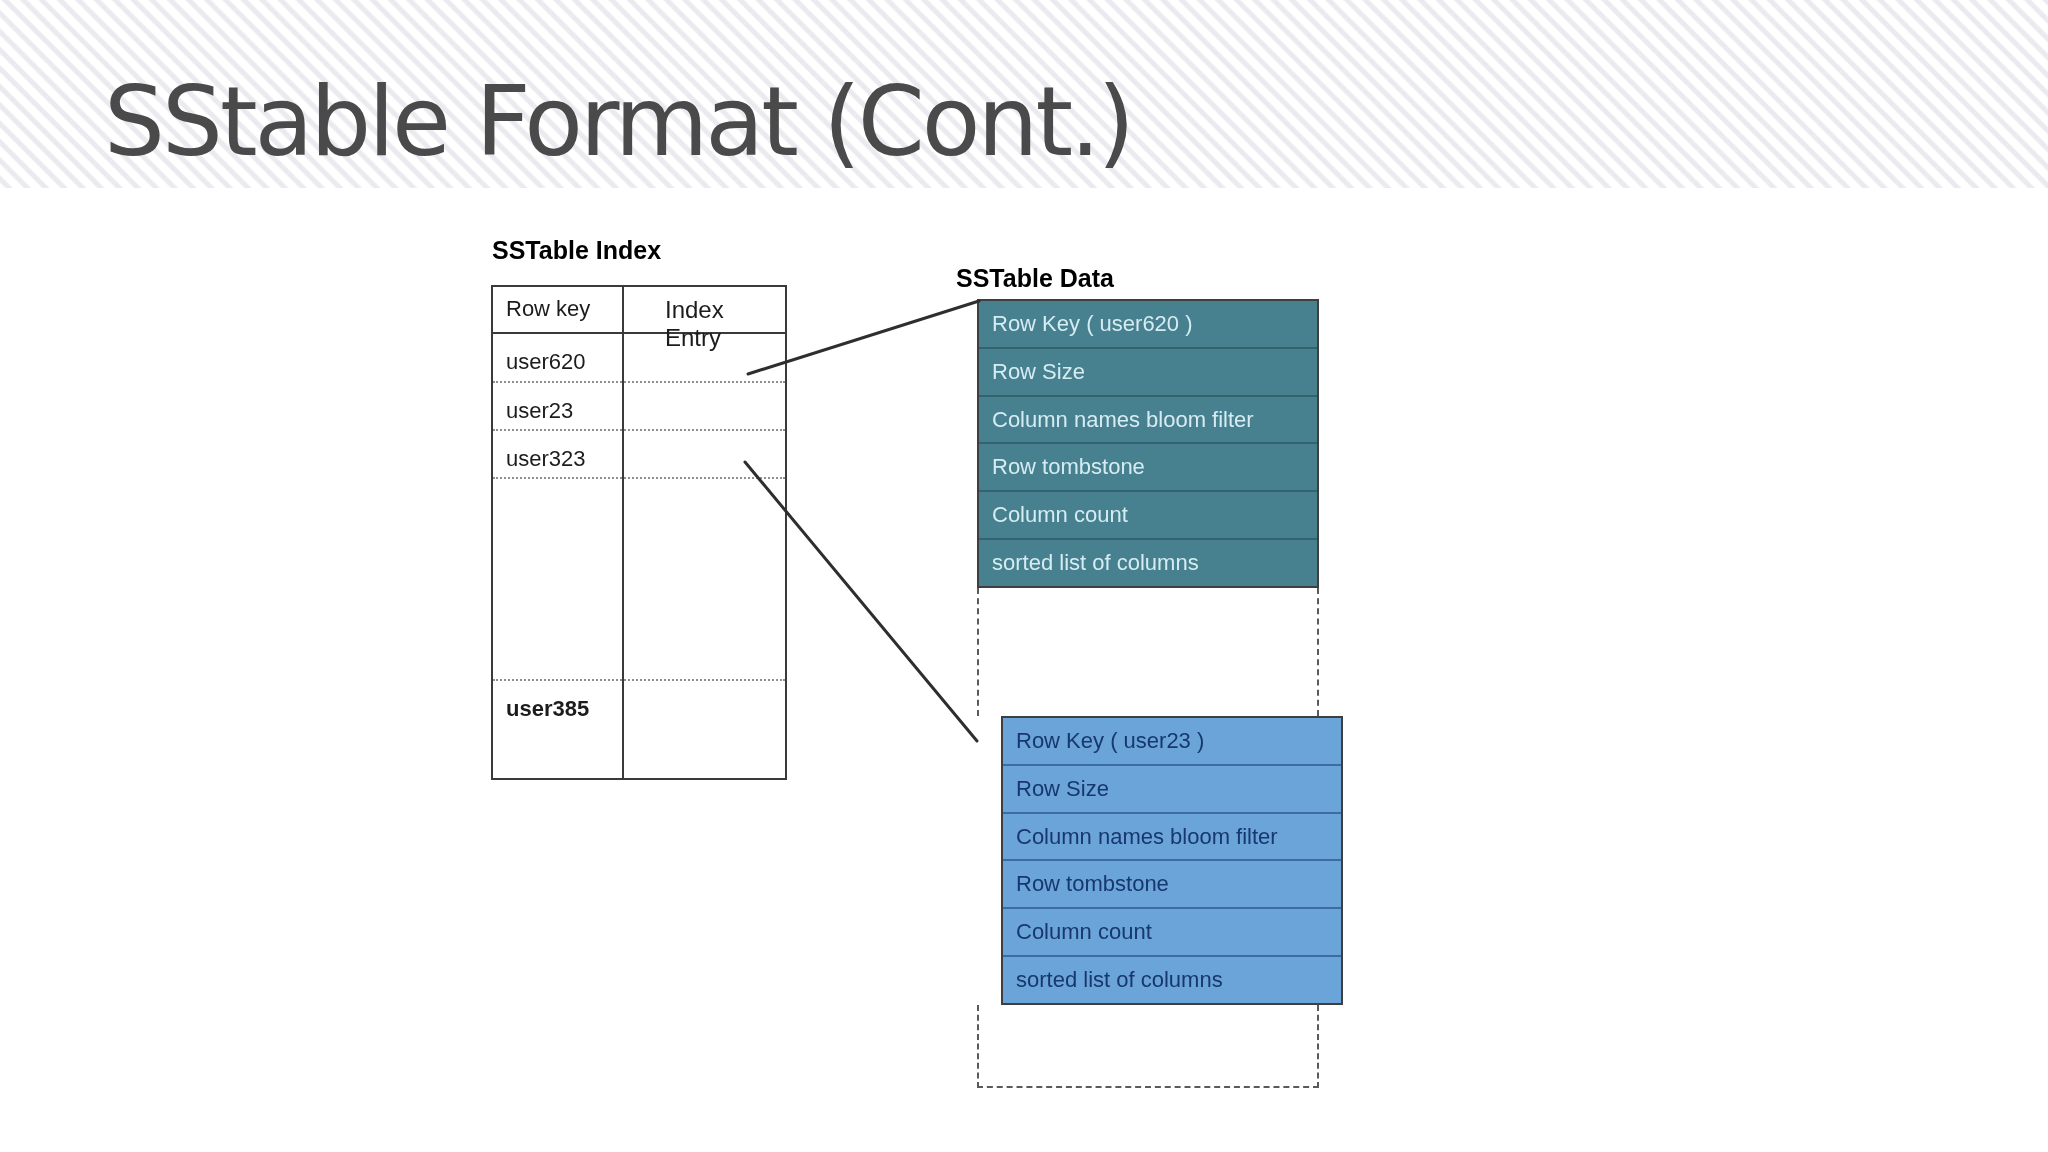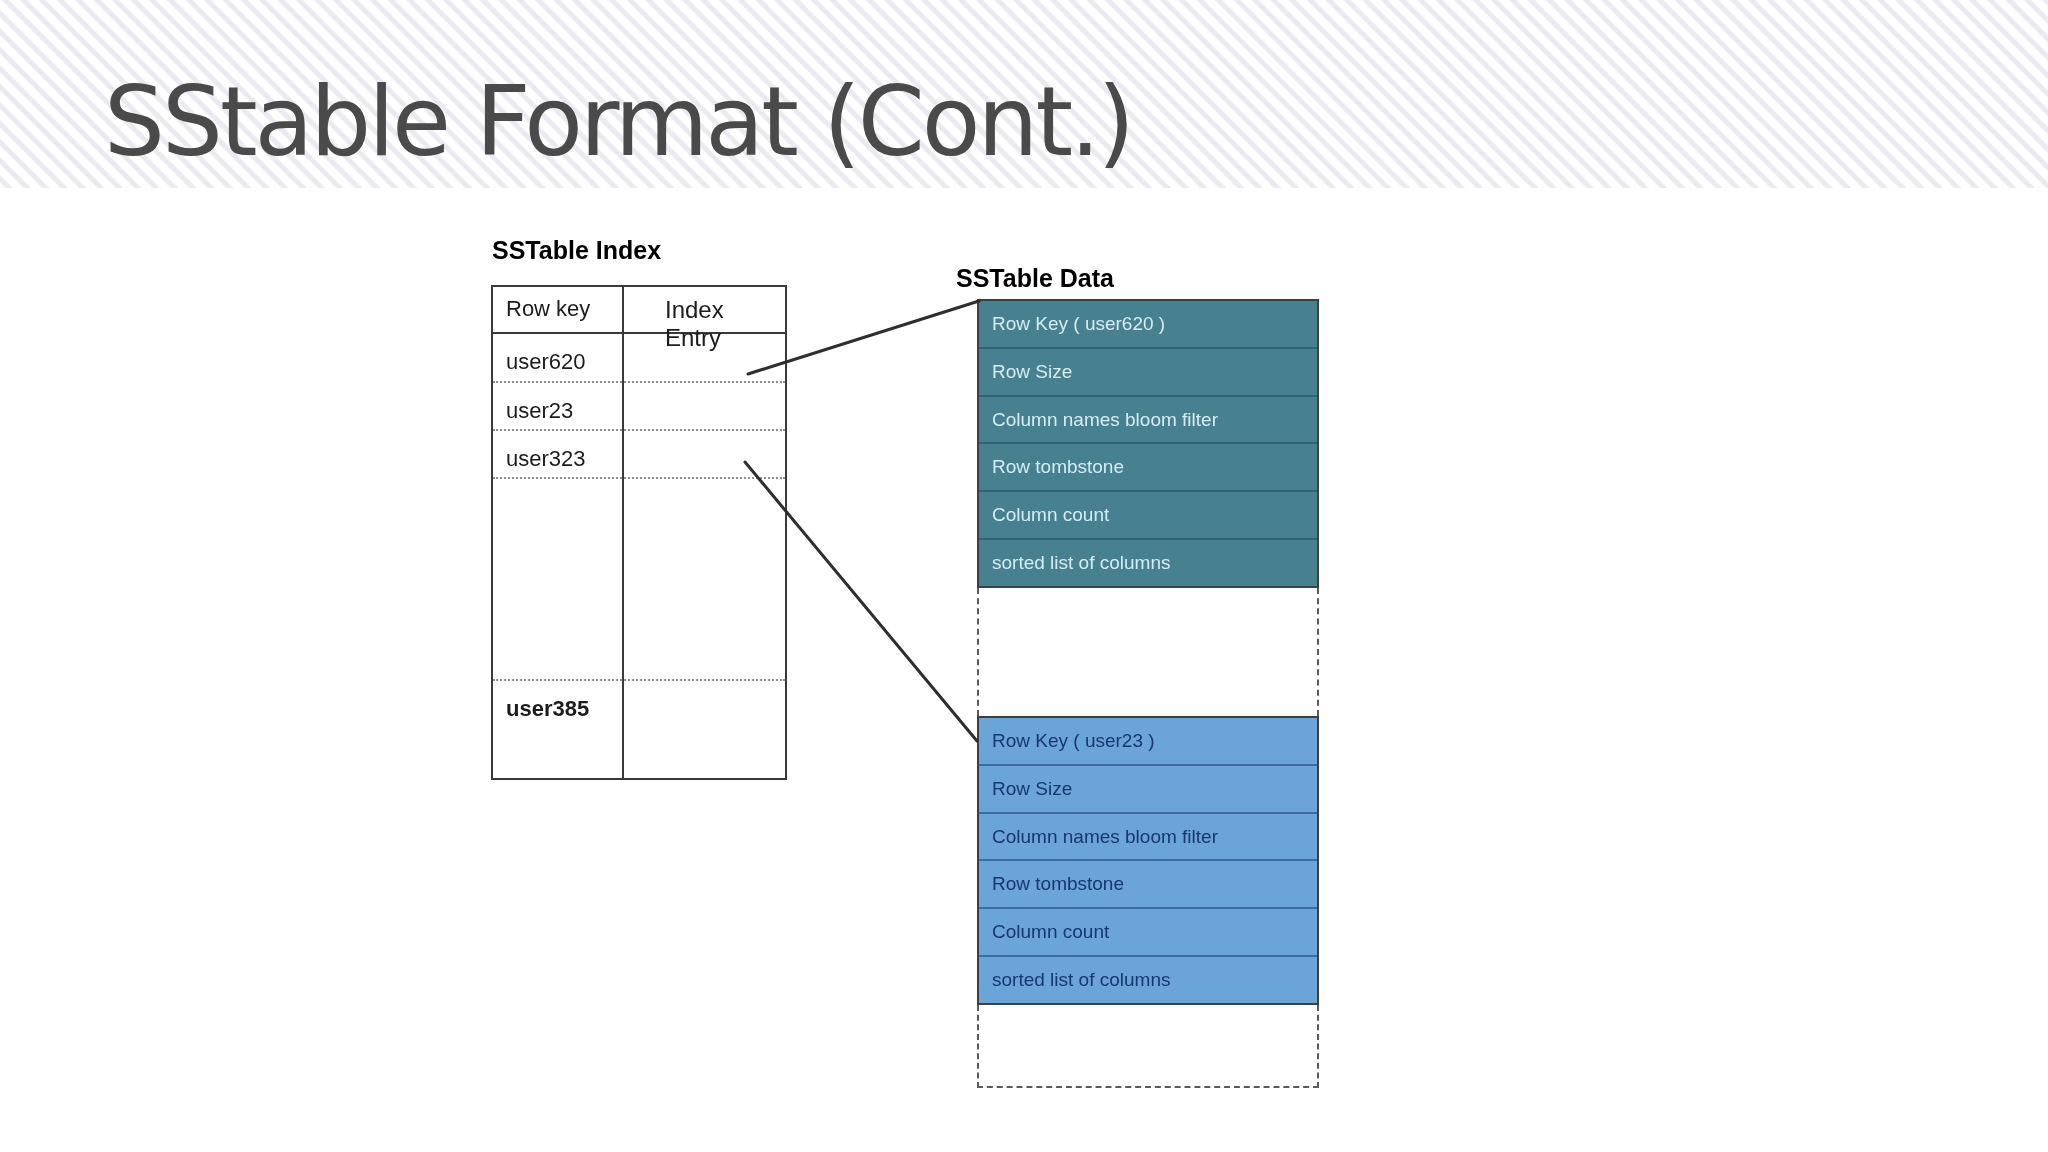--- a/index.html
+++ b/index.html
@@ -77,28 +77,28 @@
   
   .dblock {
     position:absolute; left:977px; width:342px; height:289px;
     border:2px solid #3f3f3f;
     display:flex; flex-direction:column;
   }
   .dblock .brow {
     flex:1;
     display:flex; align-items:center;
     padding-left:13px;
-    font-size:19px;
+    font-size:22px;
     white-space:nowrap;
   }
   .block-teal { top:299px; background:#47808f; }
   .block-teal .brow { color:#d6ecf3; }
   .block-teal .brow + .brow { border-top:2px solid #34626e; }
 
-  .block-blue { top:716px; background:#6ba4d8; }
+  .block-blue { top:716px; background:#6ba4d8;margin-left:24px; }
   .block-blue .brow { color:#17386e; }
   .block-blue .brow + .brow { border-top:2px solid #3c6ca3; }
 
   .gap-box {
     position:absolute; left:977px; top:588px;
     width:342px; height:128px;
     background:#ffffff;
     border-left:2px dashed #5a5a5a;
     border-right:2px dashed #5a5a5a;
   }

